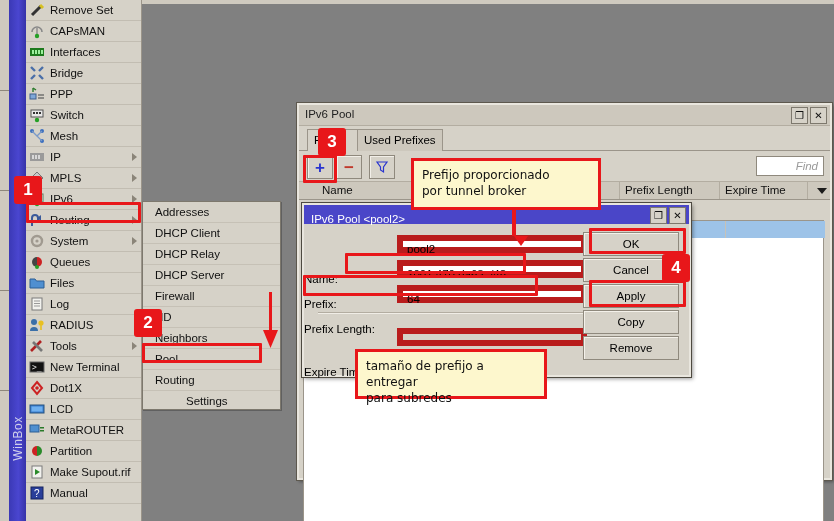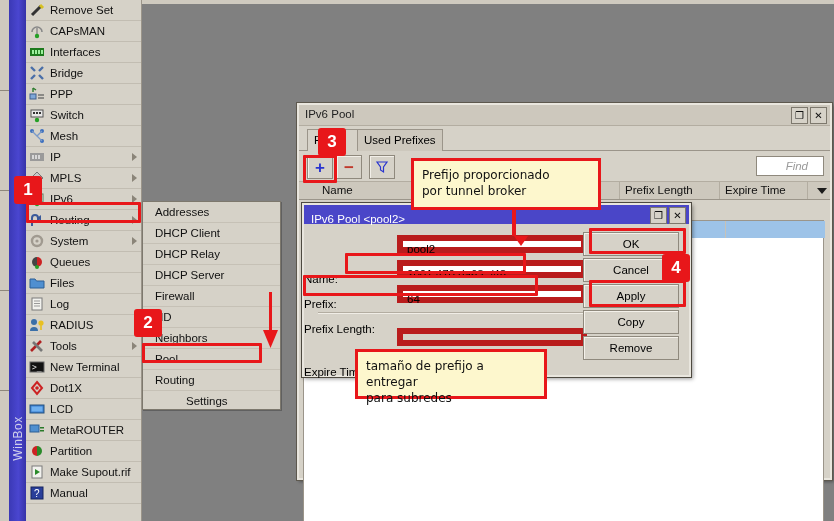--- a/index.html
+++ b/index.html
@@ -57,21 +57,21 @@
   .tab{position:absolute;top:3px;height:21px;line-height:20px;padding:0 6px;
        font-size:11.5px;background:#cdc8bd;border:1px solid #9b958a;border-bottom:none;}
   .tab.active{background:#d6d2c8;border-bottom:1px solid #d6d2c8;}
 
   .toolbar{position:relative;height:30px;background:#d6d2c8;}
   .tbtn{position:absolute;top:4px;width:24px;height:22px;background:#d6d2c8;
         border:1px solid #8f897d;box-shadow:inset 1px 1px 0 #f2efe8;
         display:flex;align-items:center;justify-content:center;}
   .findbox{position:absolute;right:6px;top:5px;width:66px;height:18px;background:#fff;
            border:1px solid #8f897d;}
-  .findbox span{display:block;text-align:right;padding-right:15px;line-height:18px;
+  .findbox span{display:block;text-align:right;padding-right:5px;line-height:18px;
                 color:#9a9a9a;font-style:italic;font-size:11.5px;}
 
   .thead{position:relative;height:17px;background:#cdc8bd;border-top:1px solid #b3ada1;
          border-bottom:1px solid #9b958a;}
   .th{position:absolute;top:0;height:17px;line-height:17px;font-size:11.5px;color:#111;
       border-right:1px solid #b3ada1;padding-left:5px;box-sizing:border-box;overflow:hidden;}
   .th .sortarr{position:absolute;right:4px;top:4px;width:0;height:0;
                border-left:4px solid transparent;border-right:4px solid transparent;
                border-bottom:5px solid #8d877c;}
   .thmenu{position:absolute;right:0;top:0;width:16px;height:17px;display:flex;

